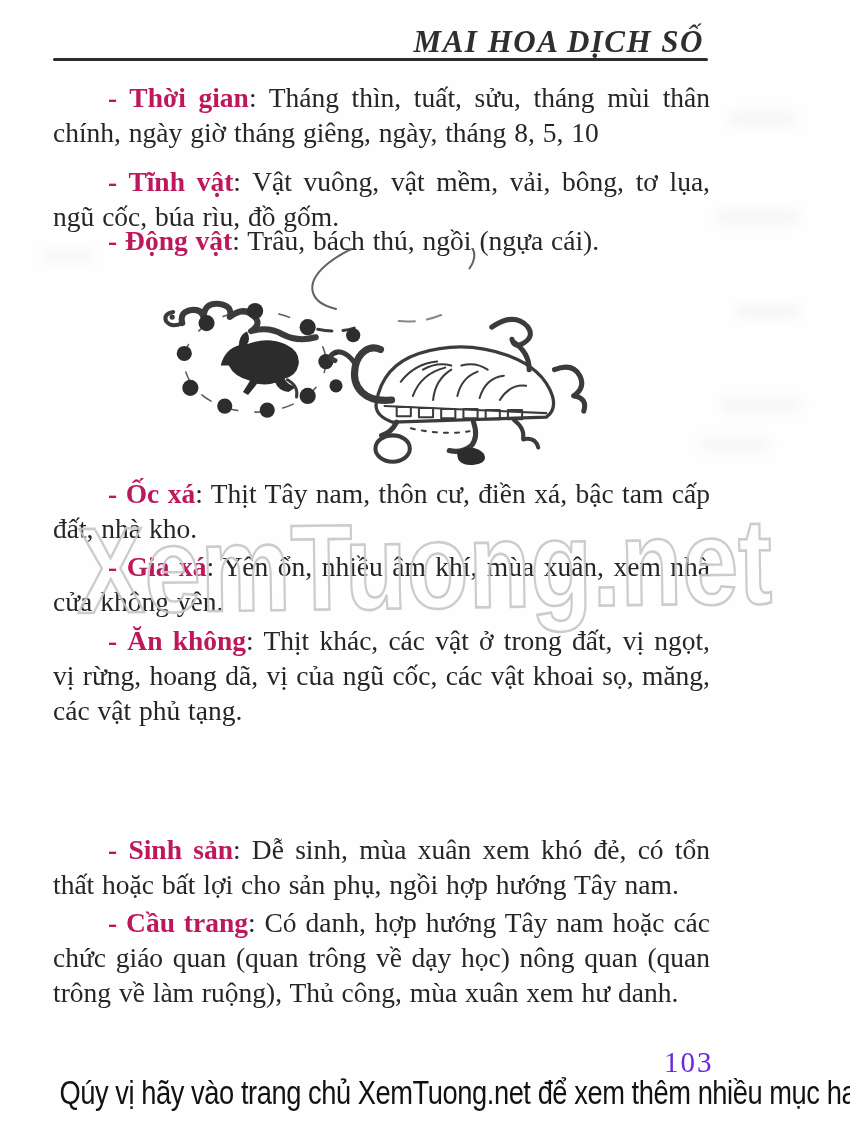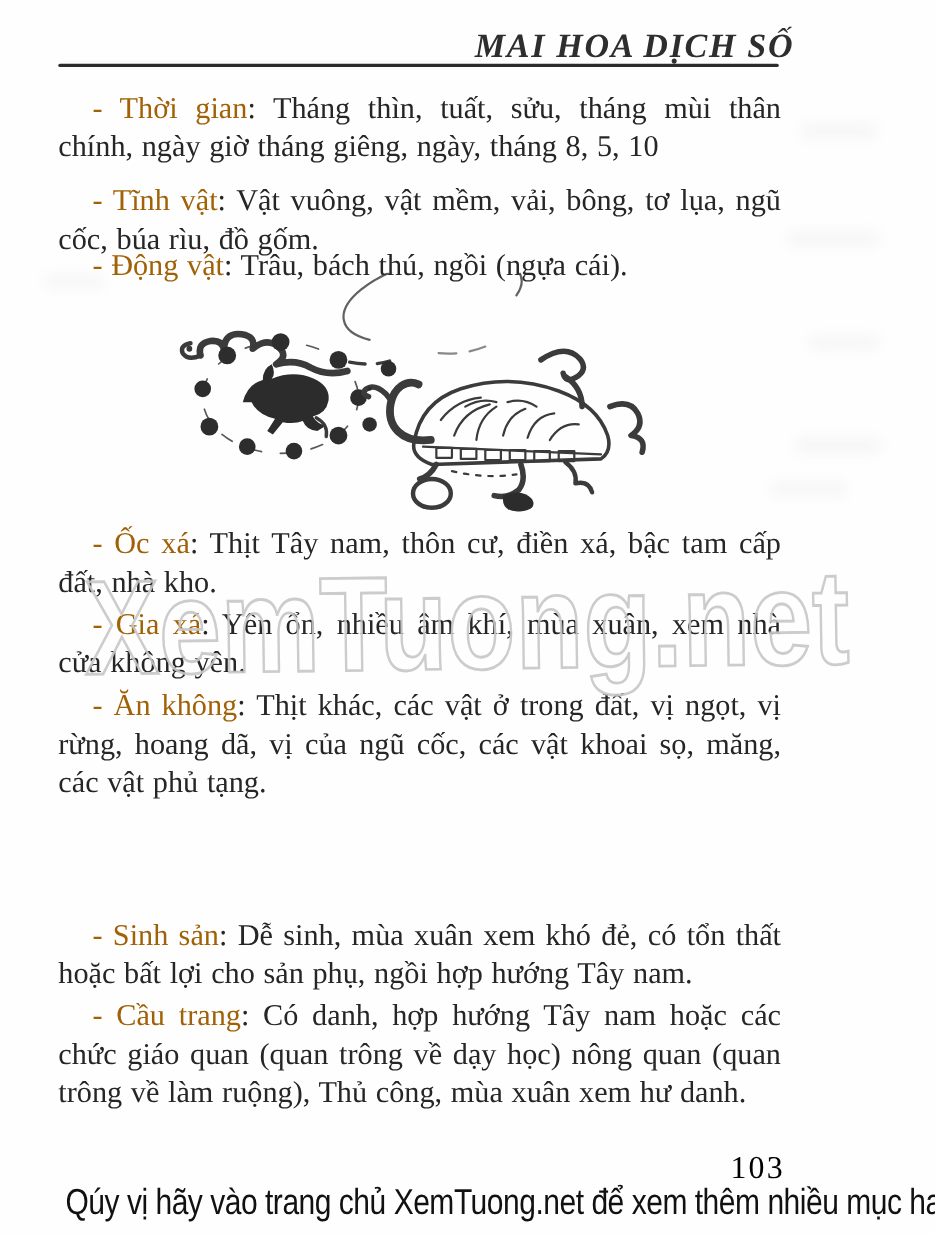--- a/index.html
+++ b/index.html
@@ -11,21 +11,21 @@
     position: relative;
     overflow: hidden;
   }
   .page {
     position: absolute; inset: 0;
     background: #fefefe;
   }
   
   .header-title {
     position: absolute;
-    top: 24px; right: 128px;
+    top: 24px; right: 146px;
     font-family: "Liberation Serif", serif;
     font-style: italic;
     font-weight: bold;
     font-size: 31px;
     letter-spacing: 1.5px;
     color: #2e2e2e;
   }
   .header-rule {
     position: absolute;
     top: 58px; left: 53px;
@@ -39,42 +39,42 @@
     left: 53px;
     width: 657px;
     margin: 0;
     font-size: 27.5px;
     line-height: 35px;
     text-align: justify;
     text-indent: 31px;
     color: #262626;
     word-spacing: 1px;
   }
-  .para .lbl { font-weight: normal; color: #a16207; }
+  .para .lbl { font-weight: bold; color: #be185d; margin-left: 24px; }
   
   .illustration {
     position: absolute;
     left: 158px; top: 248px;
     width: 445px; height: 218px;
   }
   
   .watermark {
     position: absolute;
     left: 72px; top: 496px;
     width: 710px; height: 150px;
     transform: rotate(-0.8deg);
     pointer-events: none;
     opacity: 0.9;
   }
   
   .page-number {
     position: absolute;
     top: 1046px; left: 664px;
     font-size: 29px;
-    color: #000000;
+    color: #6d28d9;
     letter-spacing: 2px;
   }
   
   .footer-bar {
     position: absolute;
     top: 1074px; left: 0;
     width: 850px;
     text-align: center;
   }
   .footer-text {

